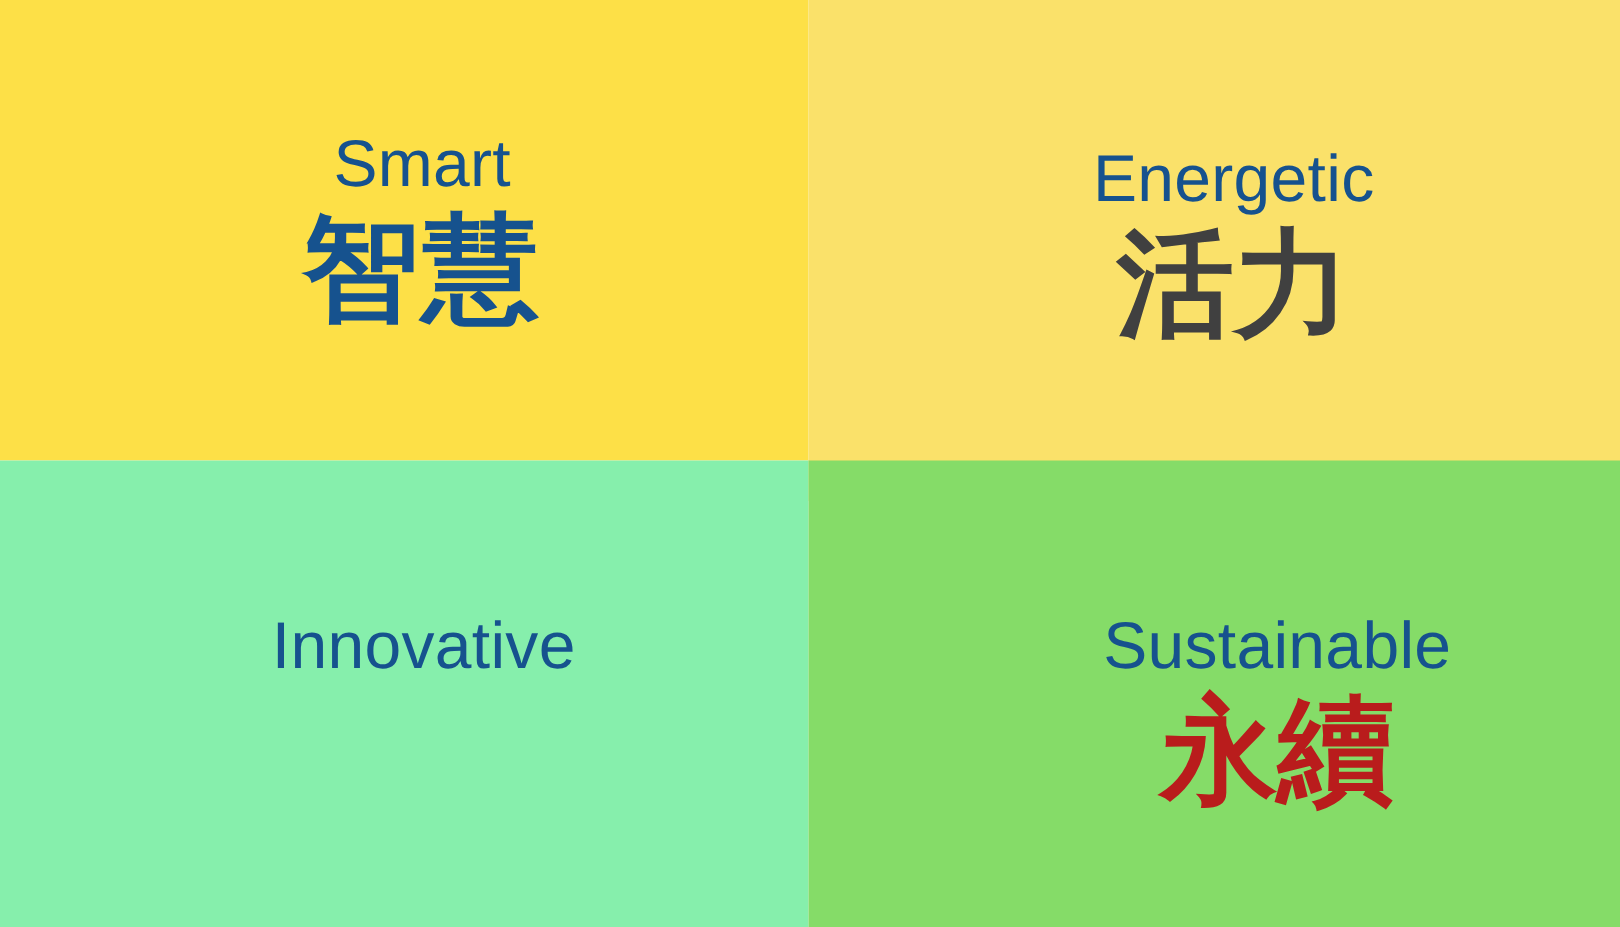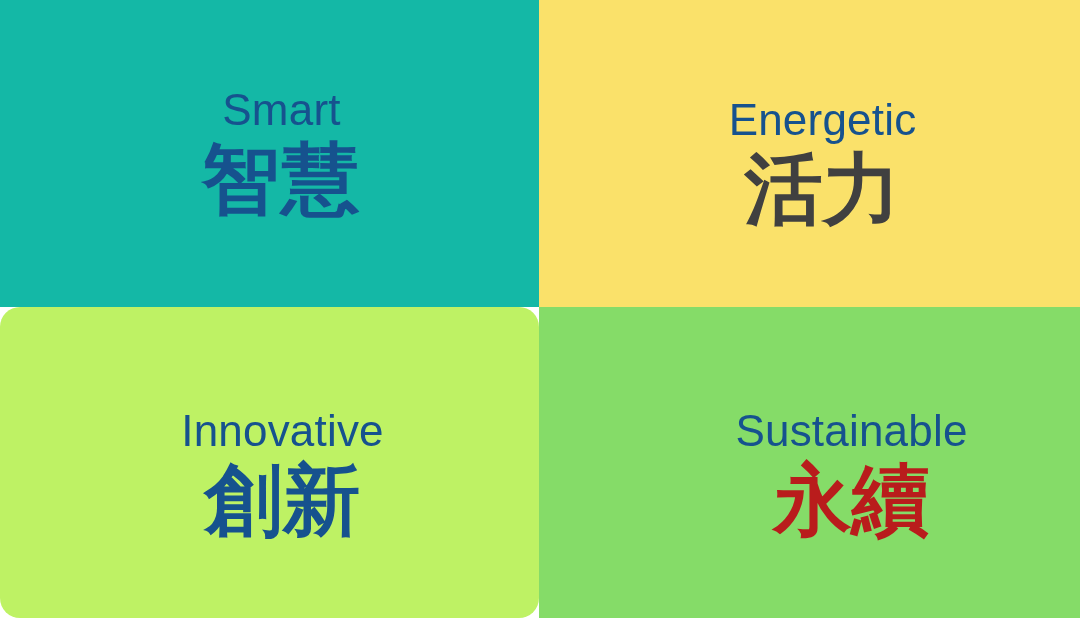--- a/index.html
+++ b/index.html
@@ -58,38 +58,37 @@
     line-height: 1.12;
     margin-top: 2px;
   }
   .zh.tight { letter-spacing: 0px; }
 </style>
 </head>
 <body>
 
 <div id="poster" style="width: 1080px; height: 618px;">
 
-  <div class="quad tl" style="background-color: #14b8a6;">
+  <div class="quad tl" style="background-color: #fde047;">
     <div class="stack tl">
       <span class="en" style="color: rgb(22, 82, 142);">Smart</span>
       <span class="zh" style="color: rgb(22, 82, 142);">智慧</span>
     </div>
   </div>
 
   <div class="quad tr" style="background-color: rgb(250, 225, 106);">
     <div class="stack tr">
       <span class="en" style="color: rgb(22, 82, 142);">Energetic</span>
       <span class="zh tight" style="color: #404040;">活力</span>
     </div>
   </div>
 
-  <div class="quad bl" style="background-color: #bef264; border-radius: 20px;">
+  <div class="quad bl" style="background-color: #86efac;">
     <div class="stack bl">
       <span class="en" style="color: rgb(22, 82, 142);">Innovative</span>
-      <span class="zh tight" style="color: rgb(22, 82, 142);">創新</span>
     </div>
   </div>
 
   <div class="quad br" style="background-color: rgb(133, 220, 104);">
     <div class="stack br">
       <span class="en" style="color: rgb(22, 82, 142);">Sustainable</span>
       <span class="zh tight" style="color: #b91c1c;">永續</span>
     </div>
   </div>
 

